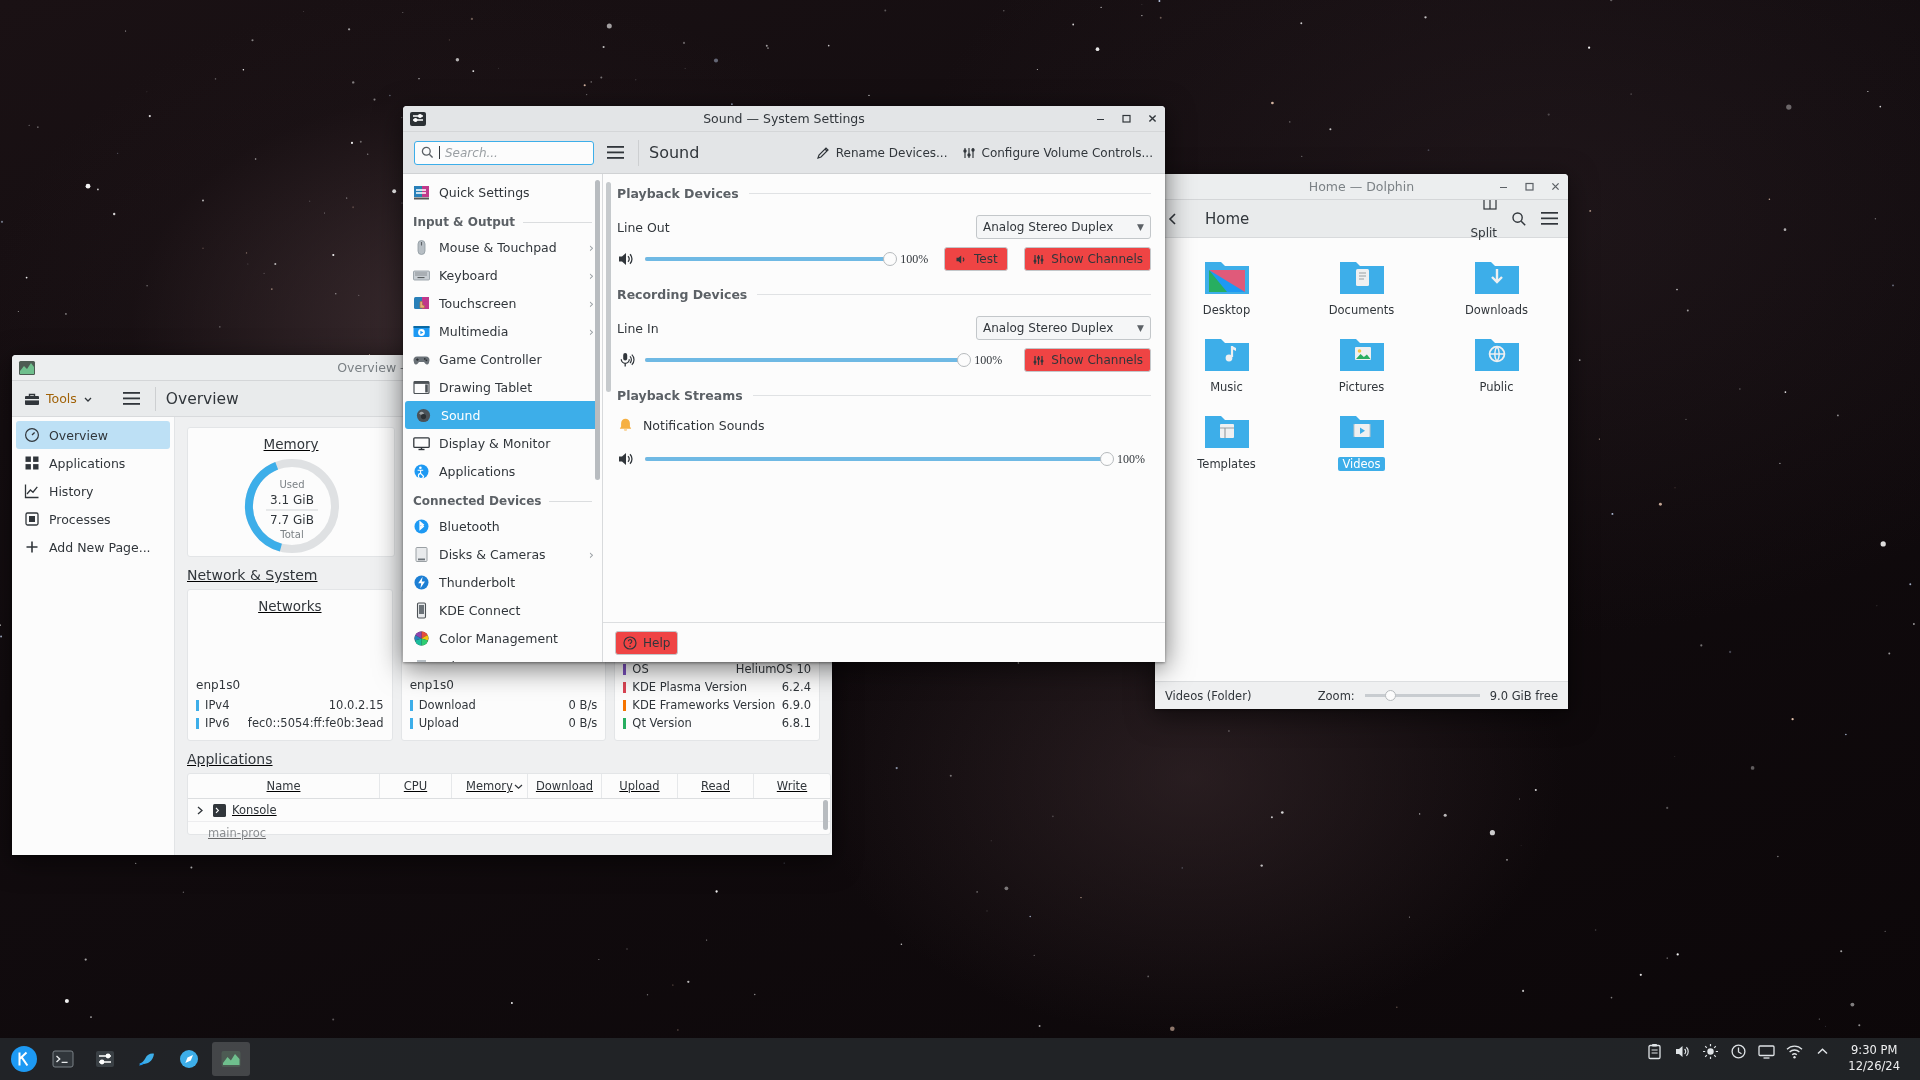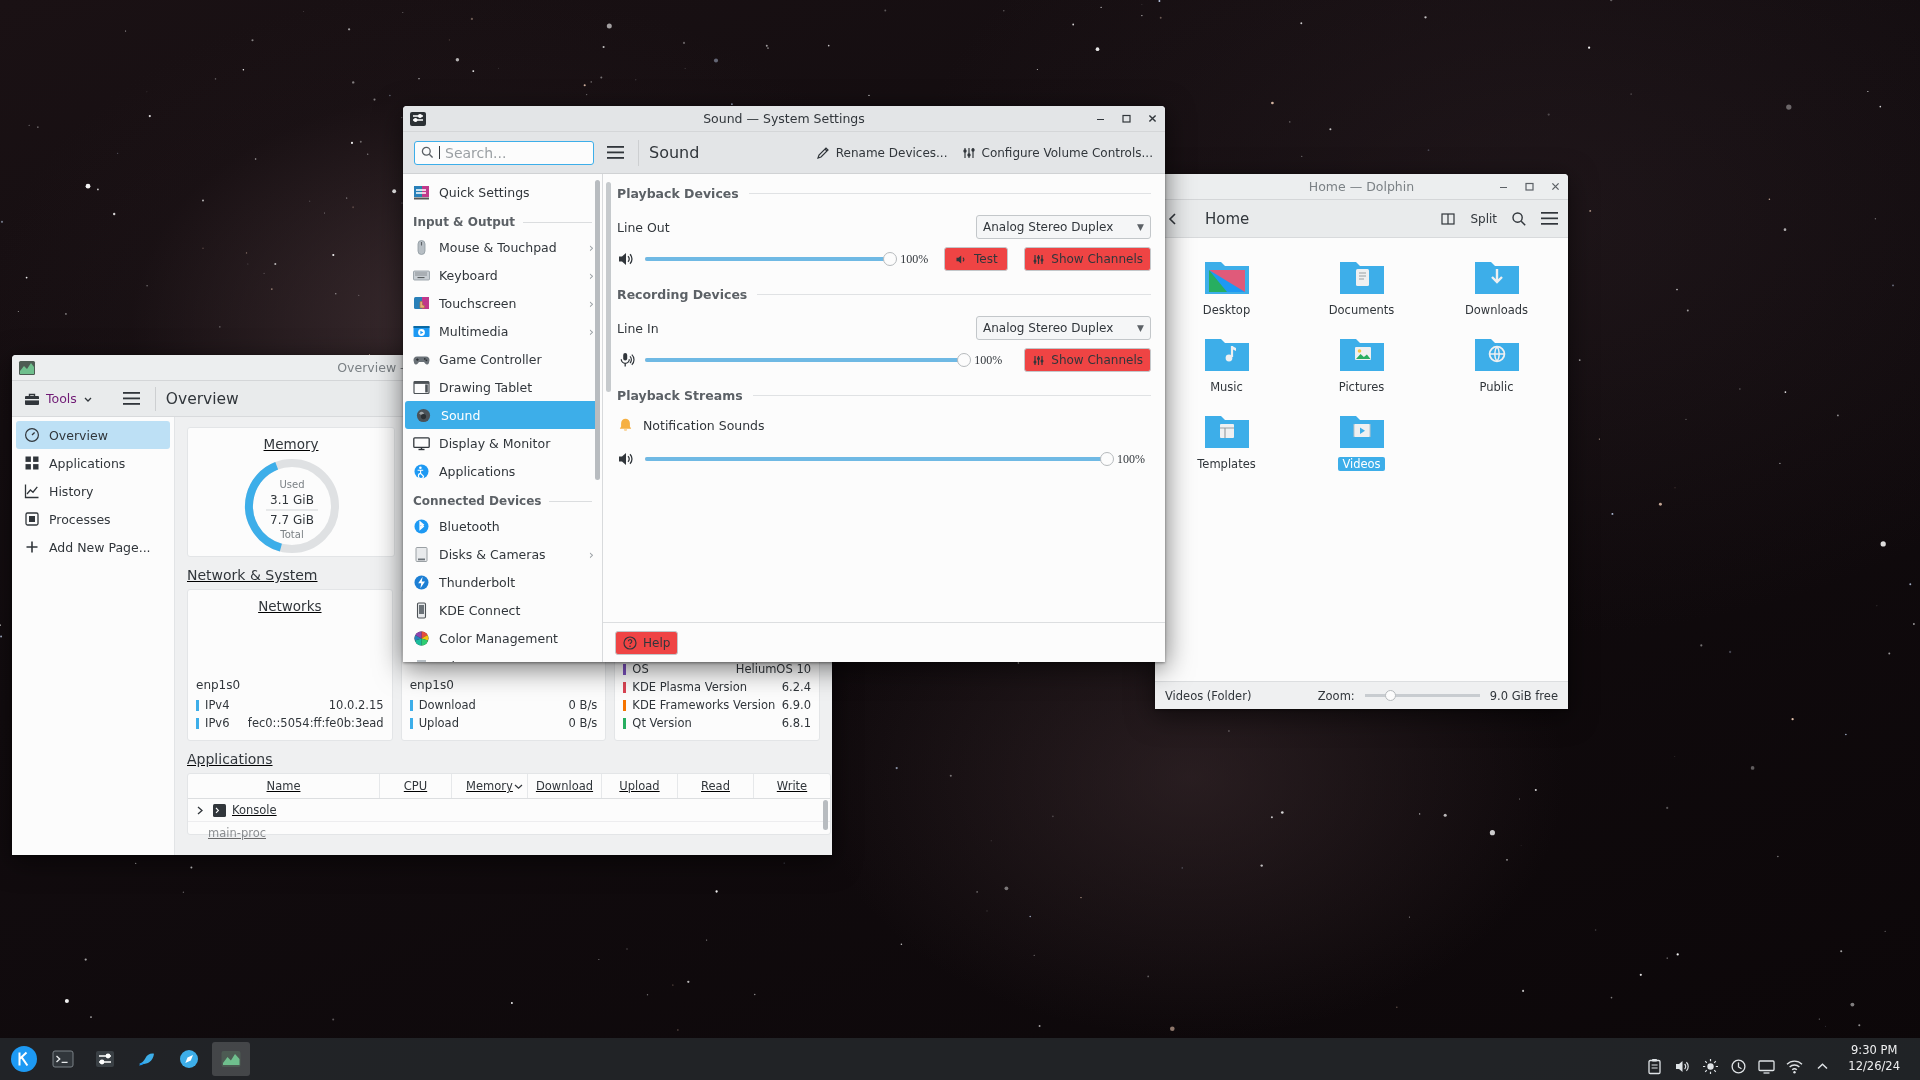--- a/index.html
+++ b/index.html
@@ -66,21 +66,21 @@
   }
   .ss-search {
     width: 180px; height: 24px;
     background: #fcfcfc;
     border: 1px solid #3daee9;
     border-radius: 3px;
     display: flex; align-items: center;
     padding: 0 6px; gap: 5px;
     margin-left: 3px;
   }
-  .ss-search .ph { color: #9a9fa3; font-size: 14px; }
+  .ss-search .ph { color: #9a9fa3; font-size: 12px; font-style: italic; }
   .caret { display:inline-block; width:1px; height:13px; background:#31363b; }
   .ss-hamb { width: 26px; height: 26px; display:flex; align-items:center; justify-content:center; margin-left: 8px; }
   .ss-sep { width: 1px; height: 26px; background: #cdcfd1; margin: 0 10px; }
   .ss-page-title { font-size: 16px; color: #31363b; }
   .ss-actions { margin-left: auto; display: flex; align-items: center; gap: 14px; padding-right: 4px; }
   .ss-action { display: flex; align-items: center; gap: 6px; font-size: 12px; color: #31363b; }
 
   #ss-body { display: flex; height: calc(100% - 26px - 42px); }
   #ss-sidebar {
     width: 200px; background: #fcfcfc;
@@ -153,21 +153,21 @@
   }
 
   
   #sysmon { left: 12px; top: 355px; width: 820px; height: 500px; }
   #sm-toolbar {
     height: 36px; background: #e9ebec;
     display: flex; align-items: center;
     border-bottom: 1px solid #d8dadc;
     padding: 0 8px;
   }
-  .sm-tool { display: flex; align-items: center; gap: 6px; font-size: 12.5px; color: #701a75; padding: 0 4px; }
+  .sm-tool { display: flex; align-items: center; gap: 6px; font-size: 12.5px; color: #a16207; padding: 0 4px; }
   .sm-hamb { width: 26px; height: 26px; display:flex; align-items:center; justify-content:center; margin-left: 22px; }
   .sm-sep { width:1px; height:24px; background:#cdcfd1; margin: 0 10px; }
   .sm-title { font-size: 15.5px; color: #31363b; }
   #sm-body { display: flex; height: calc(100% - 26px - 36px); }
   #sm-sidebar { width: 163px; background: #fcfcfc; border-right: 1px solid #e2e4e6; padding: 4px; }
   .smi { height: 28px; display:flex; align-items:center; gap:9px; padding: 0 8px; font-size:12.5px; color:#31363b; border-radius:3px; }
   .smi.sel { background: #bde0f5; }
   .smi-ico { width:16px; height:16px; flex:0 0 auto; }
   #sm-main { flex: 1; background: #eff0f1; padding: 10px 12px; overflow: hidden; position: relative; text-decoration: underline; }
   .card { background: #fcfcfc; border: 1px solid #e3e5e7; border-radius: 3px; }
@@ -184,21 +184,21 @@
   
   #dolphin { left: 1155px; top: 174px; width: 413px; height: 535px; }
   #dp-toolbar {
     height: 38px; background: #e9ebec;
     display: flex; align-items: center;
     border-bottom: 1px solid #d8dadc;
     padding: 0 10px;
   }
   .dp-title { font-size: 15px; color: #31363b; margin-left: 24px; }
   .dp-right { margin-left: auto; display: flex; align-items: center; gap: 14px; }
-  .dp-split { display:flex; align-items:flex-end; gap:15px; font-size:12px; color:#31363b; }
+  .dp-split { display:flex; align-items:flex-end; gap:15px; font-size:12px; color:#31363b;flex-direction:column; }
   #dp-body { height: calc(100% - 26px - 38px - 28px); background: #fcfcfc; padding: 12px 6px; }
   .file-grid { display: grid; grid-template-columns: repeat(3, 1fr); gap: 4px; }
   .file-cell { display:flex; flex-direction: column; align-items:center; gap: 5px; padding: 6px 2px; }
   .file-name { font-size: 11.5px; color: #31363b; }
   .file-cell.sel .file-name { background: #3daee9; color:#fff; padding: 0 4px; border-radius:2px; }
   #dp-status {
     height: 28px; background: #eff0f1; border-top: 1px solid #dcdee0;
     display:flex; align-items:center; padding: 0 10px; gap: 10px;
     font-size: 11.5px; color: #31363b;
   }
@@ -213,21 +213,21 @@
     display: flex; align-items: center;
     padding: 0 6px;
   }
   .tb-launcher { width: 36px; height: 36px; display:flex; align-items:center; justify-content:center; }
   .task-item {
     width: 38px; height: 34px;
     display:flex; align-items:center; justify-content:center;
     border-radius: 3px; margin: 0 2px;
   }
   .task-item.active { background: rgba(255,255,255,0.16); }
-  #tray { margin-left: auto; display:flex; align-items:flex-end; gap: 11px; padding-right: 8px; }
+  #tray { margin-left: auto; display:flex; align-items:flex-start; gap: 11px; padding-right: 8px; }
   .tray-ico { width: 17px; height: 17px; color:#dfe3e6; }
   #clock { color:#eff0f1; font-size: 11.5px; text-align:center; line-height: 1.35; padding: 0 6px; }
 </style>
 </head>
 <body>
 
 <div id="wallpaper">
   <svg id="stars" viewBox="0 0 1920 1080" preserveAspectRatio="none">
       <circle cx="1893.0" cy="285.4" r="0.89" fill="#cfe0ff" opacity="0.47"></circle>
       <circle cx="566.7" cy="112.9" r="0.79" fill="#ffffff" opacity="0.69"></circle>

